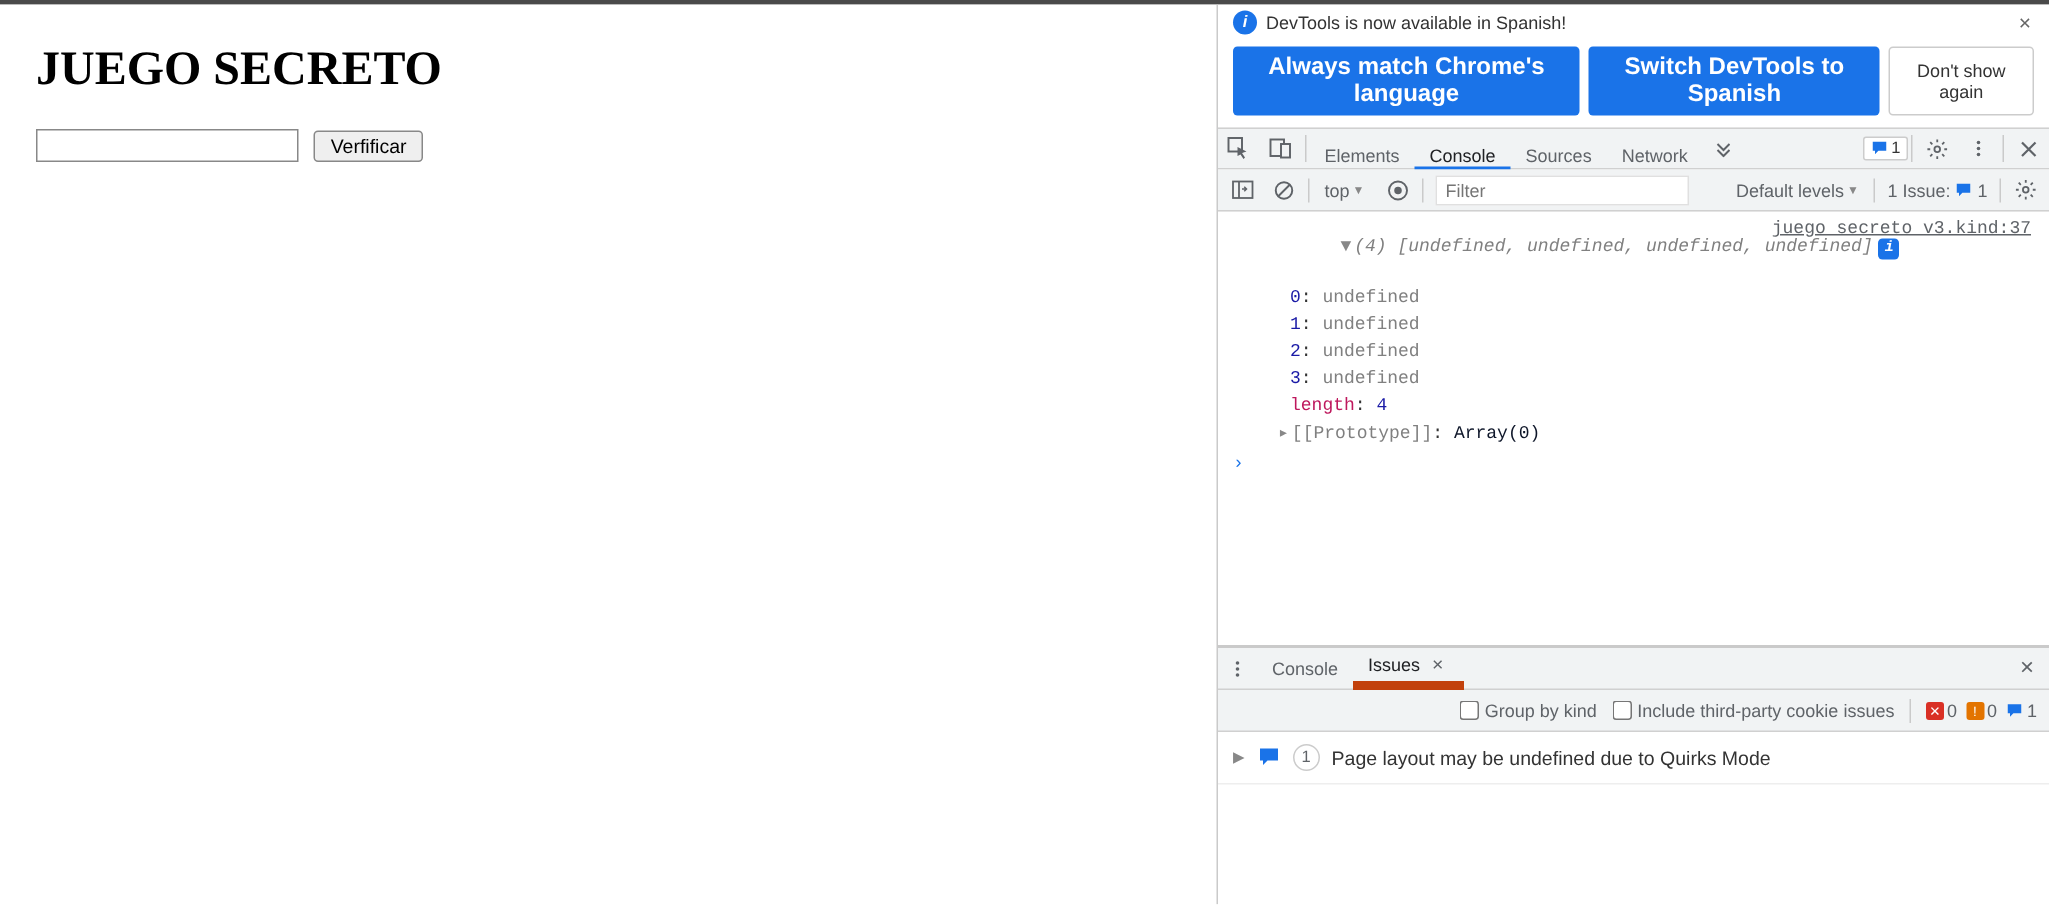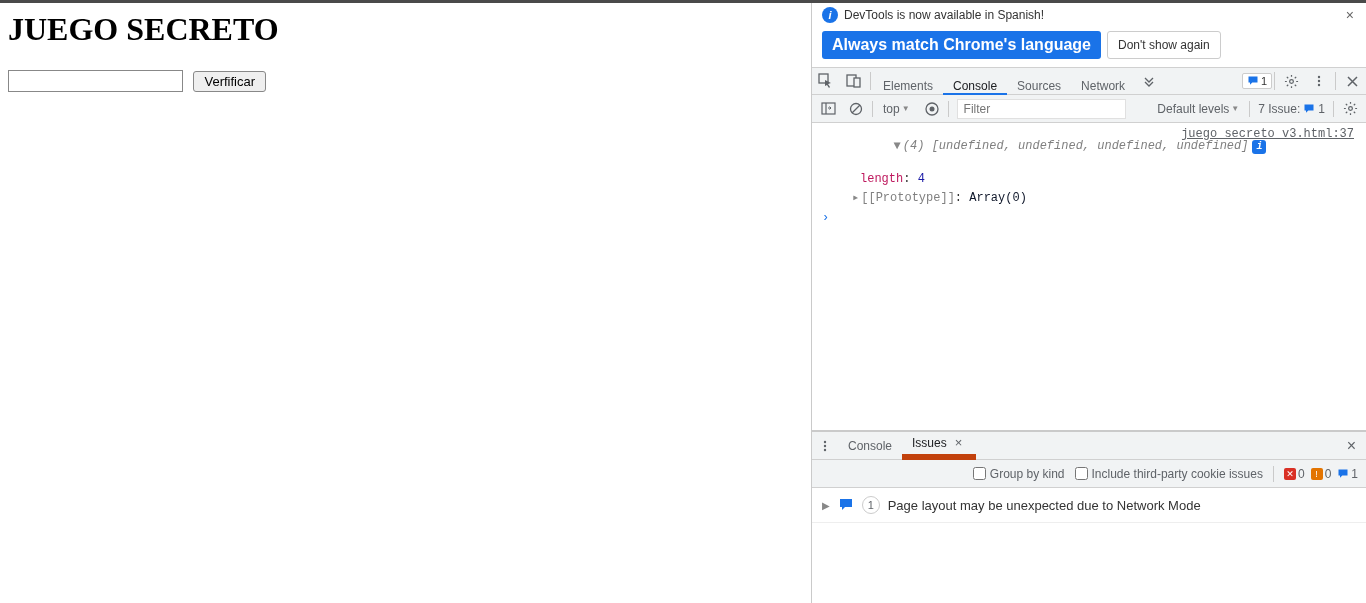--- a/index.html
+++ b/index.html
@@ -1,19 +1,19 @@
 <!DOCTYPE html>
 <html><head>
 <meta charset="utf-8">
 <style>
 * { box-sizing: border-box; margin: 0; padding: 0; }
 body { font-family: Arial, sans-serif; width: 1366px; height: 603px; overflow: hidden; display: flex; flex-direction: column; }
 .top-border { height: 3px; background: #4a4a4a; }
 .main-container { display: flex; flex: 1; overflow: hidden; }
-.page-content { width: 811px; padding: 8px; background: #fff; }
+.page-content { width: 811px; padding: 24px; background: #fff; }
 .page-content h1 { font-family: "Times New Roman", serif; font-size: 32px; font-weight: bold; margin-bottom: 22px; }
 .page-content input[type=text] { width: 175px; height: 22px; border: 1px solid #888; padding: 2px 4px; font-size: 13px; margin-right: 6px; }
 .page-content button { padding: 2px 10px; border: 1px solid #888; background: #efefef; border-radius: 3px; font-size: 13px; cursor: pointer; }
 
 .devtools { flex: 1; border-left: 1px solid #cacaca; background: #fff; display: flex; flex-direction: column; font-family: "Segoe UI", Arial, sans-serif; font-size: 12px; color: #333; }
 
 .banner { display: flex; align-items: center; padding: 4px 10px; gap: 6px; position: relative; }
 .info-icon-circle { width: 16px; height: 16px; border-radius: 50%; background: #1a73e8; color: #fff; display: flex; align-items: center; justify-content: center; font-size: 11px; font-weight: bold; font-style: italic; }
 .banner-text { font-size: 12px; }
 .banner-close { position: absolute; right: 12px; font-size: 14px; color: #666; cursor: pointer; }
@@ -85,20 +85,21 @@
 
   <div class="devtools">
 
     <div class="banner">
       <span class="info-icon-circle">i</span>
       <span class="banner-text">DevTools is now available in Spanish!</span>
       <span class="banner-close">×</span>
     </div>
     <div class="banner-buttons">
       <button class="btn-blue">Always match Chrome's language</button>
+      <button class="btn-blue">Switch DevTools to Spanish</button>
       <button class="btn-white">Don't show again</button>
     </div>
 
     <div class="tab-bar">
       <div class="icon-btn">
         <svg width="16" height="16" viewBox="0 0 16 16">
             <rect x="1" y="1" width="9" height="9" fill="none" stroke="#5f6368" stroke-width="1.3"></rect>
             <path d="M7 7 L13 10 L10 11 L12 14 L11 15 L9 12 L7 13 Z" fill="#5f6368"></path>
           </svg>
       </div>
@@ -174,40 +175,46 @@
       </div>
       <div class="sep" style="width:1px;height:16px;background:#cacaca;"></div>
       <input class="filter-input" placeholder="Filter" style="">
       <div class="spacer" style="flex:1"></div>
       <div class="dd">
         <span>Default levels</span>
         <span class="tri-down">▼</span>
       </div>
       <div class="sep" style="width:1px;height:16px;background:#cacaca;"></div>
       <div class="issue-link">
-        <span>7 Issue:</span>
+        <span>1 Issue:</span>
         <svg class="chat-icon" width="12" height="12" viewBox="0 0 16 16">
             <path d="M2 2 h12 v8 h-7 l-3 3 v-3 h-2 z" fill="#1a73e8"></path>
           </svg>
         <span>1</span>
       </div>
       <div class="sep" style="width:1px;height:16px;background:#cacaca;"></div>
       <div class="icon-btn">
         <svg width="15" height="15" viewBox="0 0 16 16">
             <circle cx="8" cy="8" r="2" fill="none" stroke="#5f6368" stroke-width="1.3"></circle>
             <path d="M8 1v2M8 13v2M1 8h2M13 8h2M3 3l1.5 1.5M11.5 11.5L13 13M3 13l1.5-1.5M11.5 4.5L13 3" stroke="#5f6368" stroke-width="1.3"></path>
           </svg>
       </div>
     </div>
 
     <div class="console-body">
-      <span class="console-link">juego_secreto v3.html:37</span>
+      <span class="console-link">juego_secreto v3.kind:37</span>
       <div class="log-line">
         <span class="arrow-toggle">▼</span><span class="k-gray-ital">(4)</span> <span class="k-gray-ital">[undefined, undefined, undefined, undefined]</span><span class="info-badge">i</span>
       </div>
+      <div id="entries">
+          <div class="log-line" style="padding-left: 48px;"><span class="k-num-key">0</span>: <span class="k-undef">undefined</span></div>
+          <div class="log-line" style="padding-left: 48px;"><span class="k-num-key">1</span>: <span class="k-undef">undefined</span></div>
+          <div class="log-line" style="padding-left: 48px;"><span class="k-num-key">2</span>: <span class="k-undef">undefined</span></div>
+          <div class="log-line" style="padding-left: 48px;"><span class="k-num-key">3</span>: <span class="k-undef">undefined</span></div>
+        </div>
       <div class="log-line" style="padding-left:48px;"><span class="k-prop">length</span>: <span class="k-num-key">4</span></div>
       <div class="log-line" style="padding-left:40px;"><span class="arrow-toggle">▸</span><span class="k-undef">[[Prototype]]</span>: <span class="k-str">Array(0)</span></div>
       <div class="prompt-line">›</div>
     </div>
 
     <div class="drawer">
       <div class="drawer-tabs">
         <div class="icon-btn">
           <svg width="14" height="14" viewBox="0 0 14 14">
               <circle cx="7" cy="3" r="1.2" fill="#5f6368"></circle>
@@ -249,19 +256,19 @@
               <span>1</span>
             </div>
         </div>
       </div>
       <div class="issue-row">
         <span class="tri">▶</span>
         <svg width="16" height="16" viewBox="0 0 16 16">
             <path d="M2 2 h12 v8 h-7 l-3 3 v-3 h-2 z" fill="#1a73e8"></path>
           </svg>
         <span class="issue-count-circle">1</span>
-        <span>Page layout may be unexpected due to Network Mode</span>
+        <span>Page layout may be undefined due to Quirks Mode</span>
       </div>
       <div style="height:80px"></div>
     </div>
 
   </div>
 </div>
 
 </body></html>

